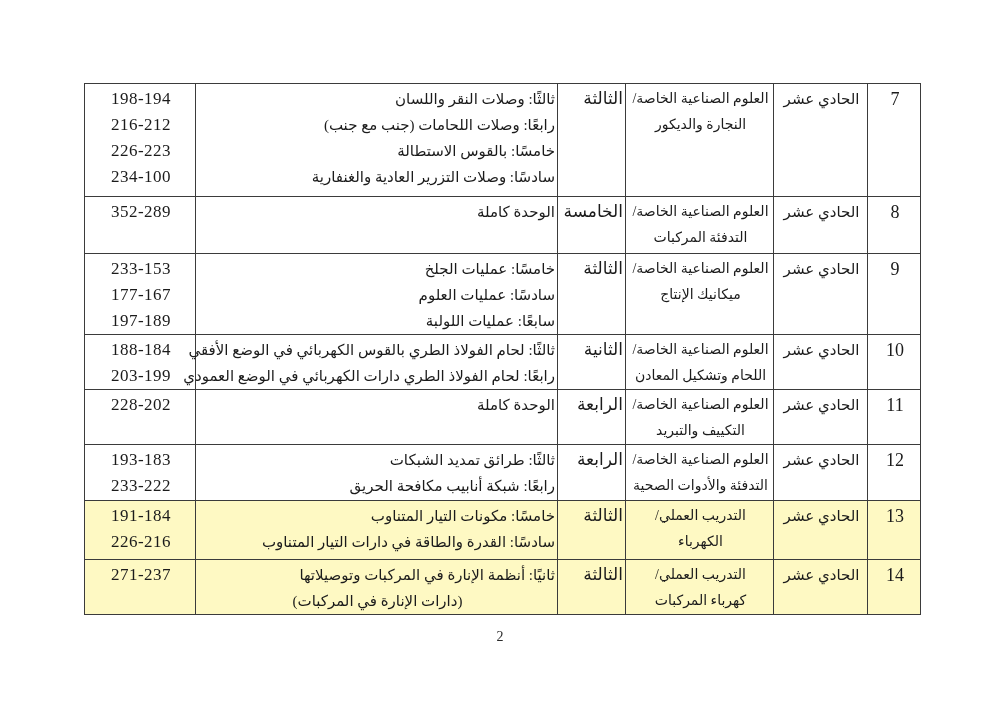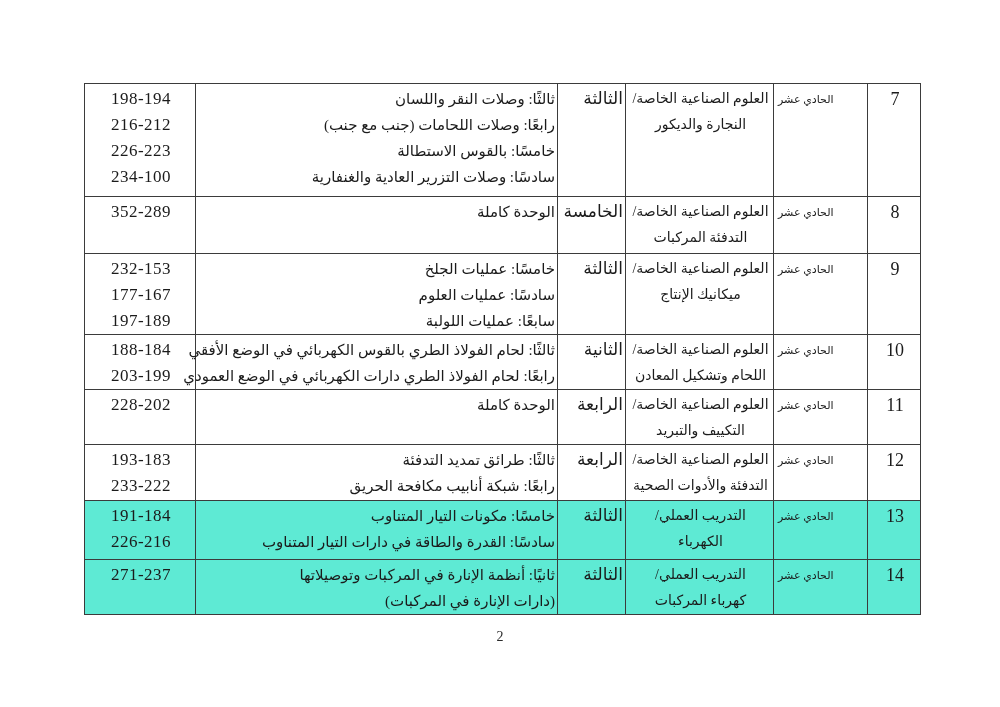--- a/index.html
+++ b/index.html
@@ -13,29 +13,29 @@
     position:absolute;left:84px;top:83px;width:836px;
     border-collapse:collapse;table-layout:fixed;direction:rtl;
   }
   table.sched td{
     border:1px solid #3b3b3b;
     vertical-align:top;
     padding:2px 2px 0 4px;
     line-height:26px;
     margin-left:6px;
   }
-  tr.shaded td{background:#5eead4;}
+  tr.shaded td{background:#fef9c3;}
   td.c-no{text-align:center;font-size:18px;}
-  td.c-grade{text-align:left;font-size:11px;}
+  td.c-grade{text-align:center;font-size:15px;}
   td.c-subject{text-align:center;font-size:14px;}
   td.c-unit{font-size:17px;}
   td.c-content{text-align:right;font-size:15px;padding-right:6px;}
   td.c-pages{text-align:center;font-size:17px;}
   .line{white-space:nowrap;}
-  .line.center{text-align:right;}
+  .line.center{text-align:center;}
   .num{direction:ltr;unicode-bidi:bidi-override;letter-spacing:0.5px;}
   .footer-page{
     position:absolute;top:629px;left:0;width:100%;
     text-align:center;font-size:14px;color:#2a2a2a;direction:ltr;
   }
 </style>
 </head>
 <body>
 
 <div class="sheet">
@@ -110,21 +110,21 @@
           </td>
           <td class="c-unit">
             <div class="line">الثالثة</div>
           </td>
           <td class="c-content">
             <div class="line">خامسًا: عمليات الجلخ</div>
             <div class="line">سادسًا: عمليات العلوم</div>
             <div class="line">سابعًا: عمليات اللولبة</div>
           </td>
           <td class="c-pages">
-            <div class="line"><span class="num">232-153</span></div>
+            <div class="line"><span class="num">233-153</span></div>
             <div class="line"><span class="num">177-167</span></div>
             <div class="line"><span class="num">197-189</span></div>
           </td>
         </tr>
         <tr style="height: 54px;">
           <td class="c-no">
             <div class="line">10</div>
           </td>
           <td class="c-grade">
             <div class="line">الحادي عشر</div>
@@ -174,21 +174,21 @@
             <div class="line">الحادي عشر</div>
           </td>
           <td class="c-subject">
             <div class="line">العلوم الصناعية الخاصة/</div>
             <div class="line">التدفئة والأدوات الصحية</div>
           </td>
           <td class="c-unit">
             <div class="line">الرابعة</div>
           </td>
           <td class="c-content">
-            <div class="line">ثالثًا: طرائق تمديد التدفئة</div>
+            <div class="line">ثالثًا: طرائق تمديد الشبكات</div>
             <div class="line">رابعًا: شبكة أنابيب مكافحة الحريق</div>
           </td>
           <td class="c-pages">
             <div class="line"><span class="num">193-183</span></div>
             <div class="line"><span class="num">233-222</span></div>
           </td>
         </tr>
         <tr class="shaded" style="height: 59px;">
           <td class="c-no">
             <div class="line">13</div>

